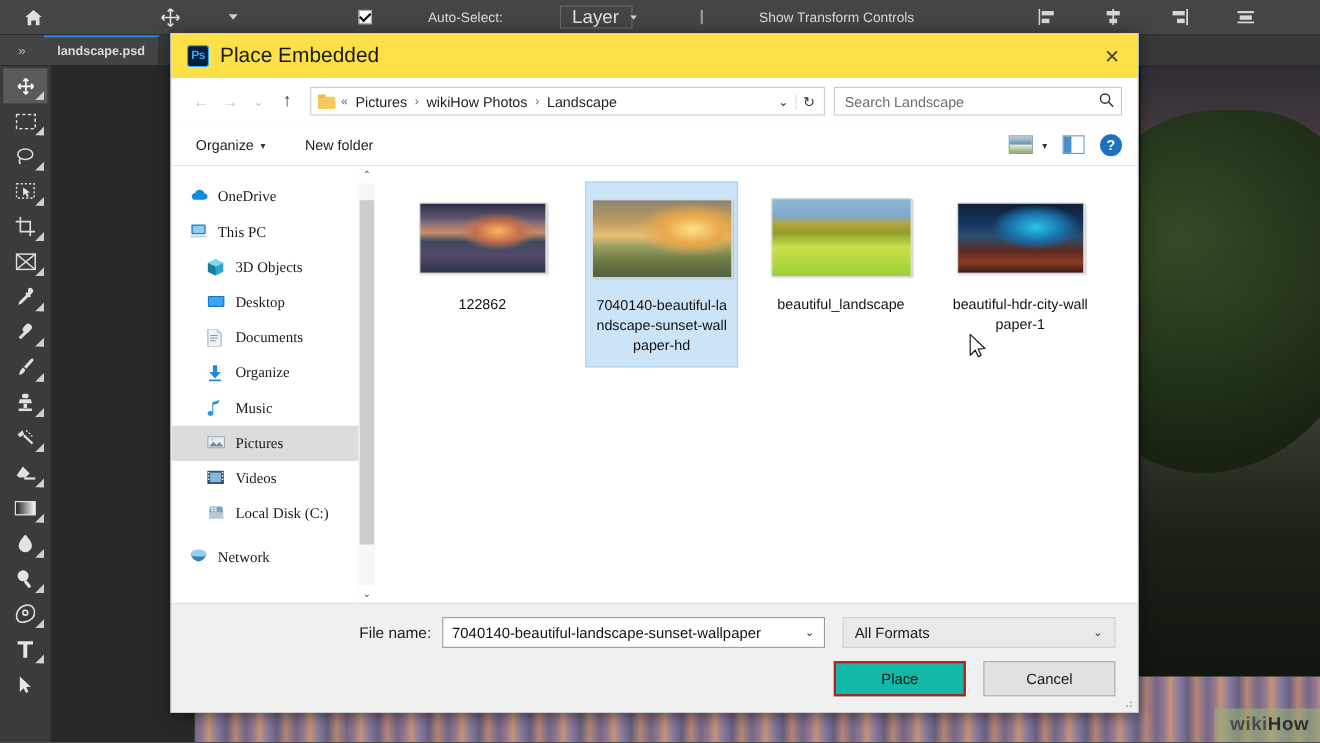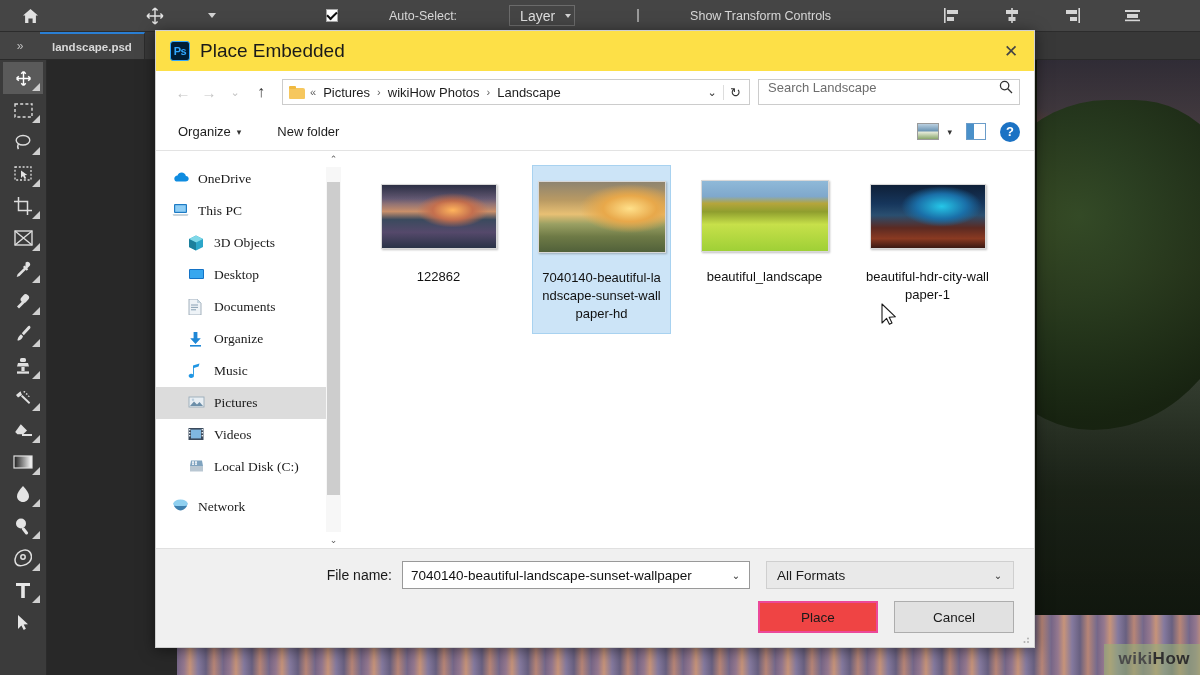--- a/index.html
+++ b/index.html
@@ -33,21 +33,21 @@
     display: flex; align-items: center; justify-content: center; margin-left: 8px;
   }
   .ob-check.checked::after {
     content: ""; width: 8px; height: 4px;
     border-left: 2px solid #111; border-bottom: 2px solid #111;
     transform: rotate(-45deg) translate(1px,-1px);
   }
   .ob-check.empty { background: #454545; border: 1px solid #9a9a9a; }
   .ob-select {
     height: 21px; min-width: 66px; background: #454545; border: 1px solid #6b6b6b;
-    color: #dedede; font-size: 14px;
+    color: #dedede; font-size: 17px;
     display: flex; align-items: center; justify-content: space-between;
     padding: 0 5px 0 10px; margin-left: 8px;
   }
   .caret-dn { width: 0; height: 0; border-left: 4px solid transparent; border-right: 4px solid transparent; border-top: 5px solid #d2d2d2; }
   .caret-dn.sm { border-left-width:3.5px; border-right-width:3.5px; border-top-width:4.5px; }
   .ob-dots { color: #cfcfcf; font-size: 17px; letter-spacing: 1.5px; line-height: 10px; }
 
   
   .ps-tabbar {
     position: absolute; left: 0; top: 32px; width: 1200px; height: 28px;
@@ -165,21 +165,21 @@
   }
   .folder-ico::after {
     content:""; position:absolute; left:0; top:0px; width:7px; height:3px; background:#f0b93f; border-radius:1px;
   }
   .crumb { font-size: 13px; color: #1d1d1d; padding: 0 2px; white-space: nowrap; }
   .crumb-sep { font-size: 11px; color: #606060; padding: 0 5px; }
   .crumb-chev { margin-left: auto; width: 22px; text-align: center; color: #333; font-size: 11px; }
   .crumb-refresh { width: 24px; text-align: center; color: #333; font-size: 13px; border-left: 1px solid #ddd; }
   .searchbox {
     width: 262px; height: 26px; margin-left: 8px; background: #fff; border: 1px solid #cccccc;
-    display: flex; align-items: flex-start; padding: 0 6px 0 9px; flex: none;
+    display: flex; align-items: center; padding: 0 6px 0 9px; flex: none;
   }
   .search-ph { flex: 1; font-size: 13px; color: #6d6d6d; }
   .search-ico { color: #333; font-size: 13px; }
 
   .dlg-toolbar {
     height: 38px; background: #fff; display: flex; align-items: center;
     padding: 0 14px; flex: none; border-bottom: 1px solid #e3e3e3;
   }
   .tb-item { font-size: 13px; color: #1d1d1d; display: flex; align-items: center; padding: 4px 8px; }
   .tb-item .caret { margin-left: 6px; font-size: 9px; color: #333; }
@@ -262,21 +262,21 @@
     width: 248px; height: 28px; margin-left: 16px; background: #e9e9e9; border: 1px solid #cfcfcf;
     display: flex; align-items: center; padding: 0 6px 0 10px;
   }
   .fmt-val { flex: 1; font-size: 13.5px; color: #1a1a1a; }
   .foot-row2 { display: flex; justify-content: flex-end; margin-top: 12px; gap: 16px; }
   .btn {
     width: 120px; height: 32px; font-size: 13.5px; color: #1a1a1a;
     background: #e1e1e1; border: 1px solid #adadad;
     display: flex; align-items: center; justify-content: center;
   }
-  .btn.primary { border: 2px solid #ec4899; background: #ef4444; }
+  .btn.primary { border: 2px solid #b91c1c; background: #14b8a6; }
   .resize-grip { position: absolute; right: 4px; bottom: 3px; width: 10px; height: 10px; }
 </style>
 </head>
 <body>
 
 <div id="app">
 
   <div class="ps-optionsbar">
     <div class="ob-icon" style="margin-left:22px;">
       <svg width="17" height="16" viewBox="0 0 17 16">

